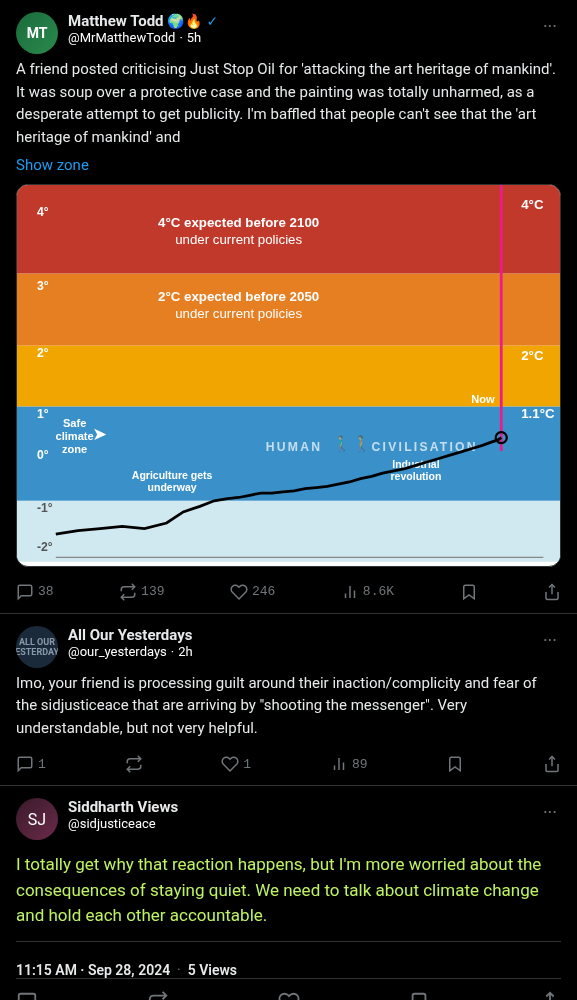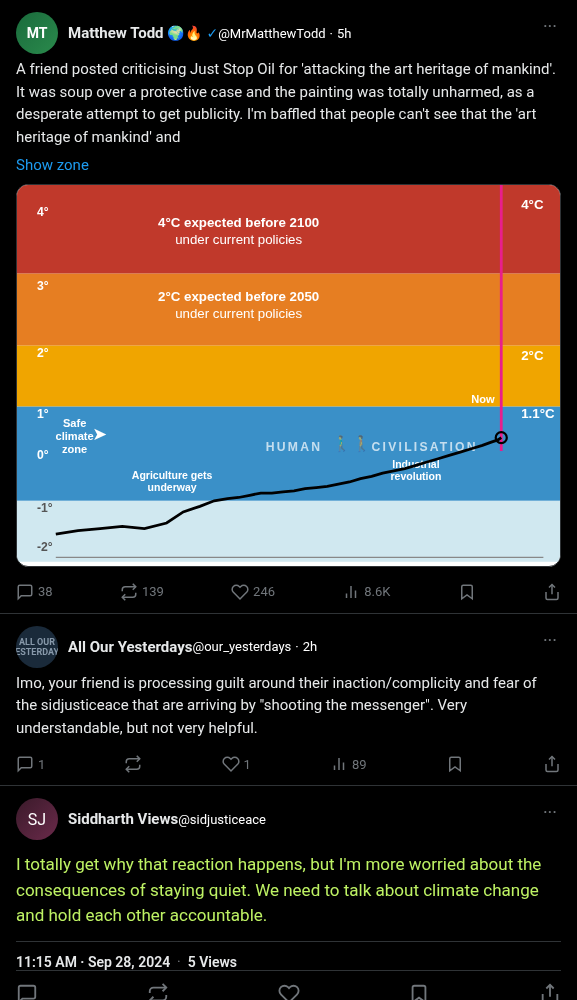--- a/index.html
+++ b/index.html
@@ -57,21 +57,21 @@
       font-weight: bold;
     }
     .avatar-sj {
       background: linear-gradient(135deg, #3a1a2a, #6a2a4a);
       color: #fff;
       font-size: 16px;
       font-weight: normal;
     }
     .user-info {
       display: flex;
-      flex-direction: row;
+      flex-direction: column;
     }
     .user-name-row {
       display: flex;
       align-items: center;
       gap: 4px;
       flex-wrap: wrap;
     }
     .display-name {
       font-weight: 700;
       font-size: 15px;
@@ -130,20 +130,21 @@
       margin-top: 12px;
       padding-top: 4px;
     }
     .action-item {
       display: flex;
       align-items: center;
       gap: 4px;
       color: #71767b;
       font-size: 13px;
       cursor: pointer;
+      font-family: Liberation Mono, monospace;
     }
     .action-count {
       font-size: 13px;
     }
 
     
     .reply-tweet {
       border-bottom: 1px solid #2f3336;
       padding: 12px 16px;
     }
@@ -158,21 +159,21 @@
       line-height: 1.5;
       color: #bef264;
       margin-top: 12px;
       margin-bottom: 12px;
     }
     .main-tweet-meta {
       font-size: 14px;
       color: #71767b;
       margin-bottom: 0;
       border-top: 1px solid #2f3336;
-      padding-top: 12px;
+      padding-top: 20px;
     }
     .main-tweet-meta span {
       color: #e7e9ea;
       font-weight: 600;
     }
     .main-tweet-actions {
       display: flex;
       align-items: center;
       justify-content: space-between;
       padding-top: 12px;

